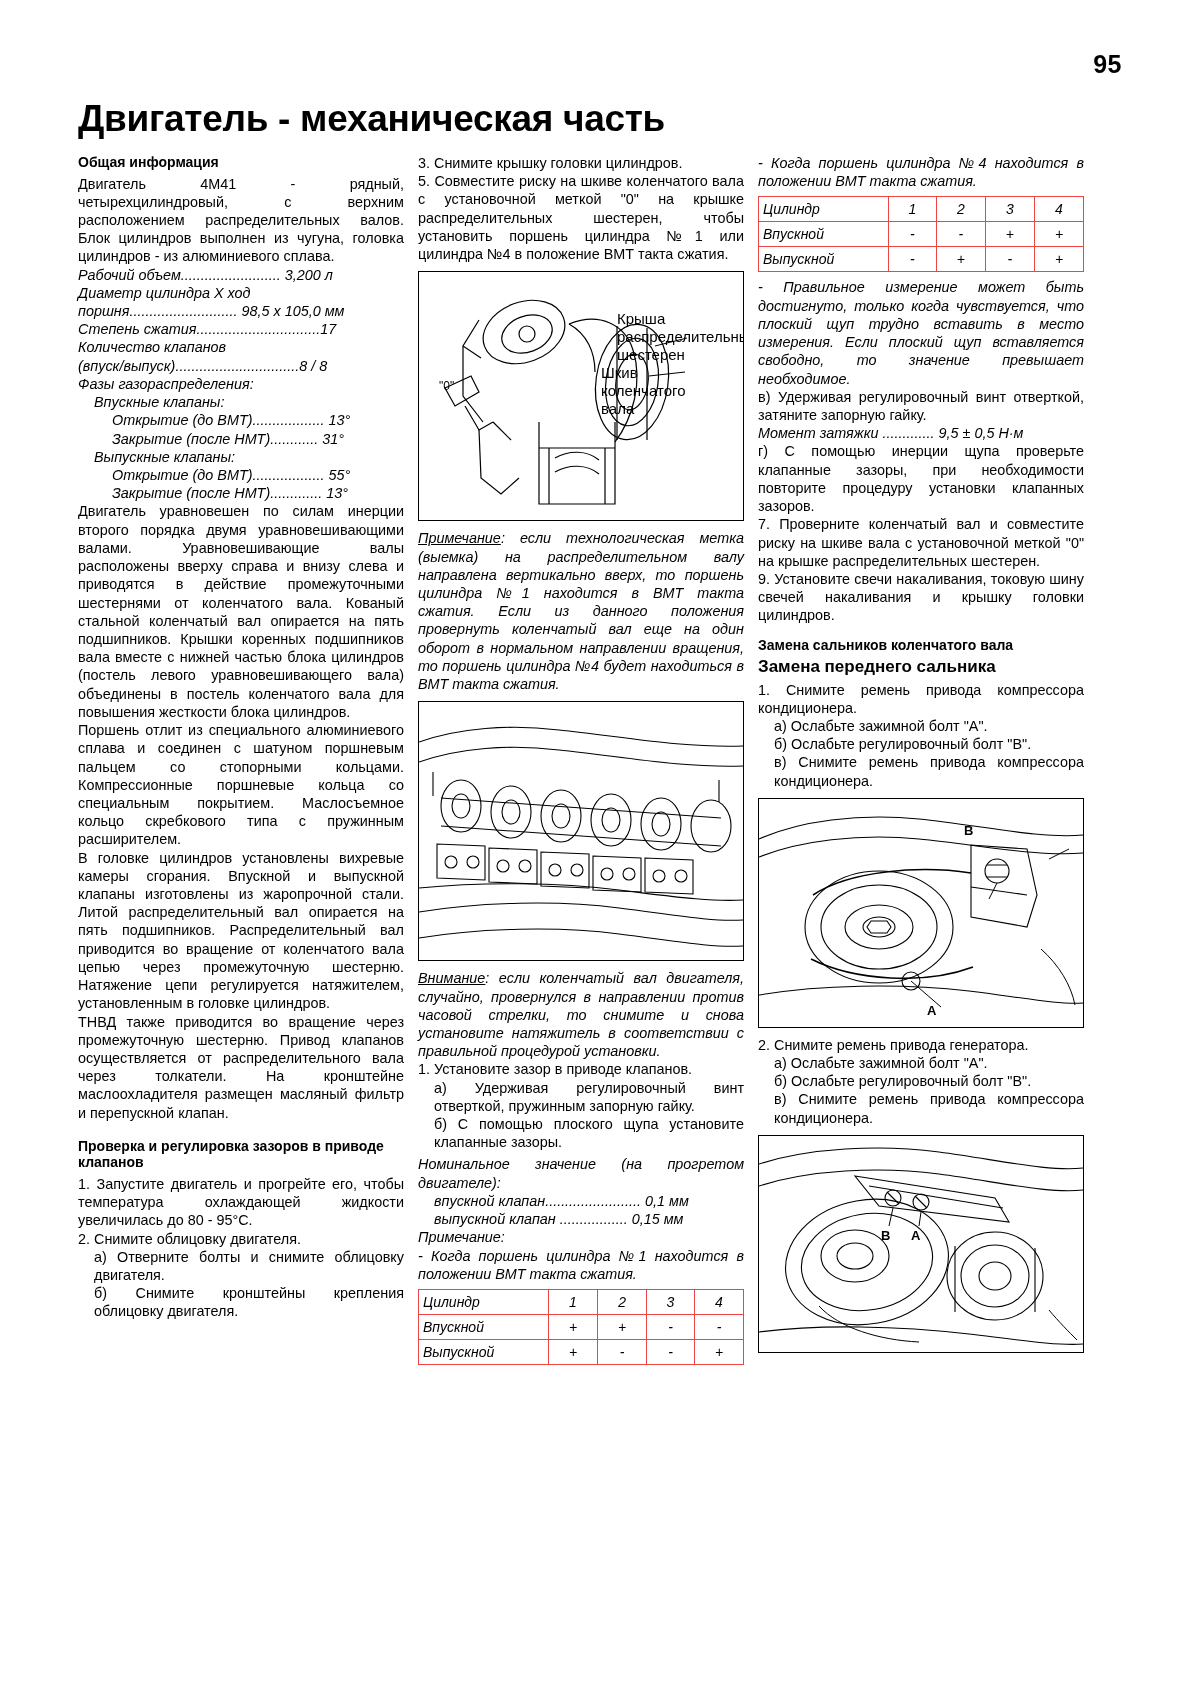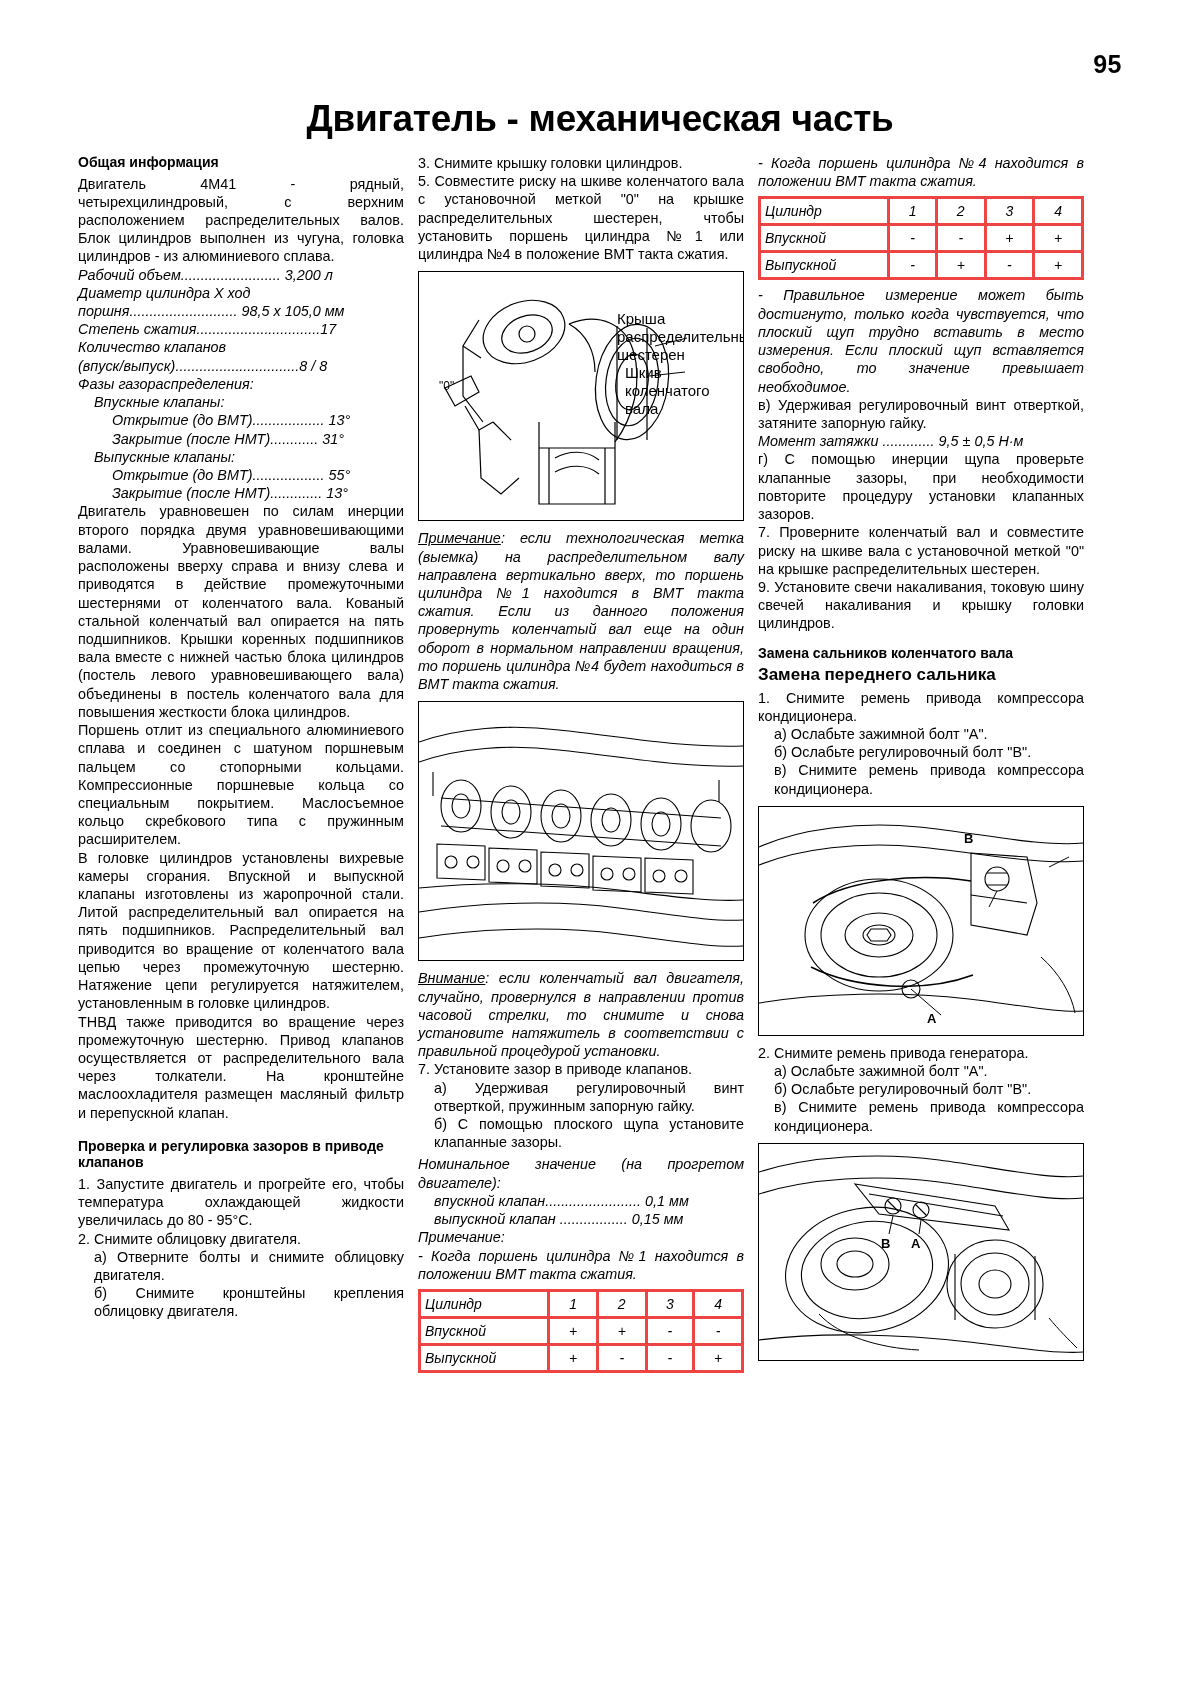--- a/index.html
+++ b/index.html
@@ -28,21 +28,20 @@
     top: 50px;
     font-size: 25px;
     font-weight: bold;
     letter-spacing: .5px;
   }
   .page-title {
     font-size: 37px;
     font-weight: bold;
     margin: 52px 0 14px 0;
     letter-spacing: -0.3px;
-    text-align: center;
   }
   .cols {
     display: flex;
     gap: 14px;
     align-items: flex-start;
   }
   .col {
     width: 326px;
     flex: 0 0 326px;
   }
@@ -89,21 +88,21 @@
   .gap12 { height: 12px; }
   .gap16 { height: 16px; }
 
   table.valv {
     border-collapse: collapse;
     width: 100%;
     font-size: 14px;
     margin: 6px 0 6px 0;
   }
   table.valv td, table.valv th {
-    border: 3px solid #ef4444;
+    border: 1px solid #ef4444;
     padding: 2px 4px;
     text-align: center;
     font-weight: normal;
     font-style: italic;
     height: 20px;
   }
   table.valv td.lab, table.valv th.lab {
     text-align: left;
     width: 40%;
     font-style: italic;
@@ -200,21 +199,21 @@
             <path d="M46 134 L60 158 L74 150"></path>
             <path d="M60 158 L62 206 L82 222 L100 206"></path>
             <path d="M74 150 L92 168"></path>
 
             <path d="M236 74 L268 66" stroke-width="1"></path>
             <path d="M230 104 L266 100" stroke-width="1"></path>
           </g>
           <text x="20" y="118" font-size="12" font-family="Liberation Sans, sans-serif">"0"</text>
         </svg>
         <div class="figlabel" style="position:absolute; left:198px; top:38px; width:120px;">Крыша распределительных шестерен</div>
-        <div class="figlabel" style="position:absolute; left:206px; top:92px; width:120px;">Шкив коленчатого вала</div>
+        <div class="figlabel" style="position:absolute; left:182px; top:92px; width:120px;">Шкив коленчатого вала</div>
       </div>
 
       <p class="note-it"><u>Примечание</u><span>: если технологическая метка (выемка) на распределительном валу направлена вертикально вверх, то поршень цилиндра №1 находится в ВМТ такта сжатия. Если из данного положения провернуть коленчатый вал еще на один оборот в нормальном направлении вращения, то поршень цилиндра №4 будет находиться в ВМТ такта сжатия.</span></p>
 
       <div class="figbox" style="height:258px;">
         <svg width="324" height="256" viewBox="0 0 324 256">
           <g stroke="#000" fill="none" stroke-width="1.1">
             <path d="M0 40 C40 26 90 22 140 28 C200 34 260 46 324 44"></path>
             <path d="M0 60 C40 46 90 42 140 48 C200 54 260 66 324 64"></path>
             <path d="M0 210 C60 200 140 198 200 206 C250 212 290 220 324 218"></path>
@@ -252,21 +251,21 @@
             <circle cx="240" cy="174" r="6"></circle>
               <circle cx="262" cy="174" r="6"></circle>
             <path d="M0 186 C60 180 140 180 200 188 C250 194 290 200 324 198"></path>
             <path d="M14 70 L14 94 M300 78 L300 100"></path>
           </g>
         </svg>
       </div>
 
       <p class="note-it"><u>Внимание</u><span>: если коленчатый вал двигателя, случайно, провернулся в направлении против часовой стрелки, то снимите и снова установите натяжитель в соответствии с правильной процедурой установки.</span></p>
 
-      <p class="t">7. Установите зазор в приводе клапанов.</p>
+      <p class="t">1. Установите зазор в приводе клапанов.</p>
       <p class="t ind">а) Удерживая регулировочный винт отверткой, пружинным запорную гайку.</p>
       <p class="t ind">б) С помощью плоского щупа установите клапанные зазоры.</p>
 
       <div class="gap4"></div>
       <p class="t it">Номинальное значение (на прогретом двигателе):</p>
       <p class="t it ind">впускной клапан........................ 0,1 мм</p>
       <p class="t it ind">выпускной клапан ................. 0,15 мм</p>
       <p class="t it">Примечание:</p>
       <p class="t it">- Когда поршень цилиндра №1 находится в положении ВМТ такта сжатия.</p>
 

